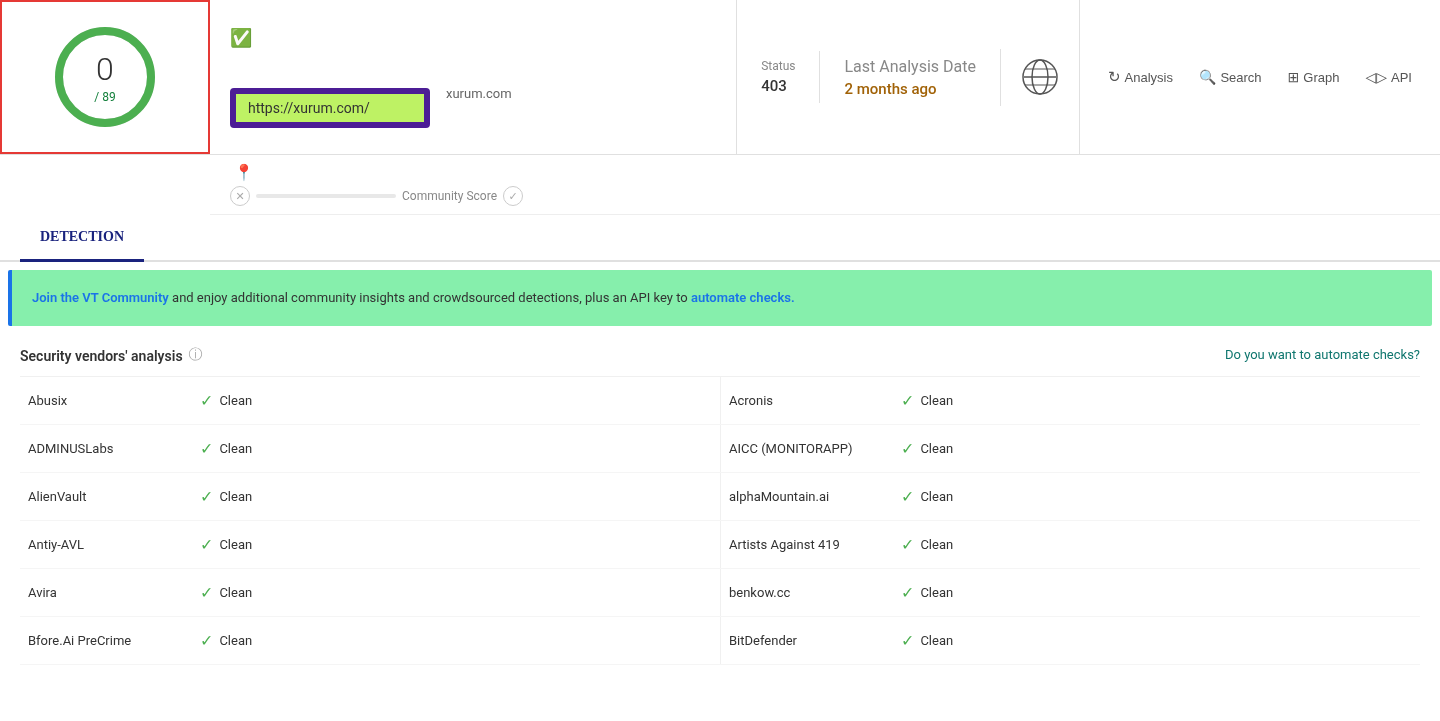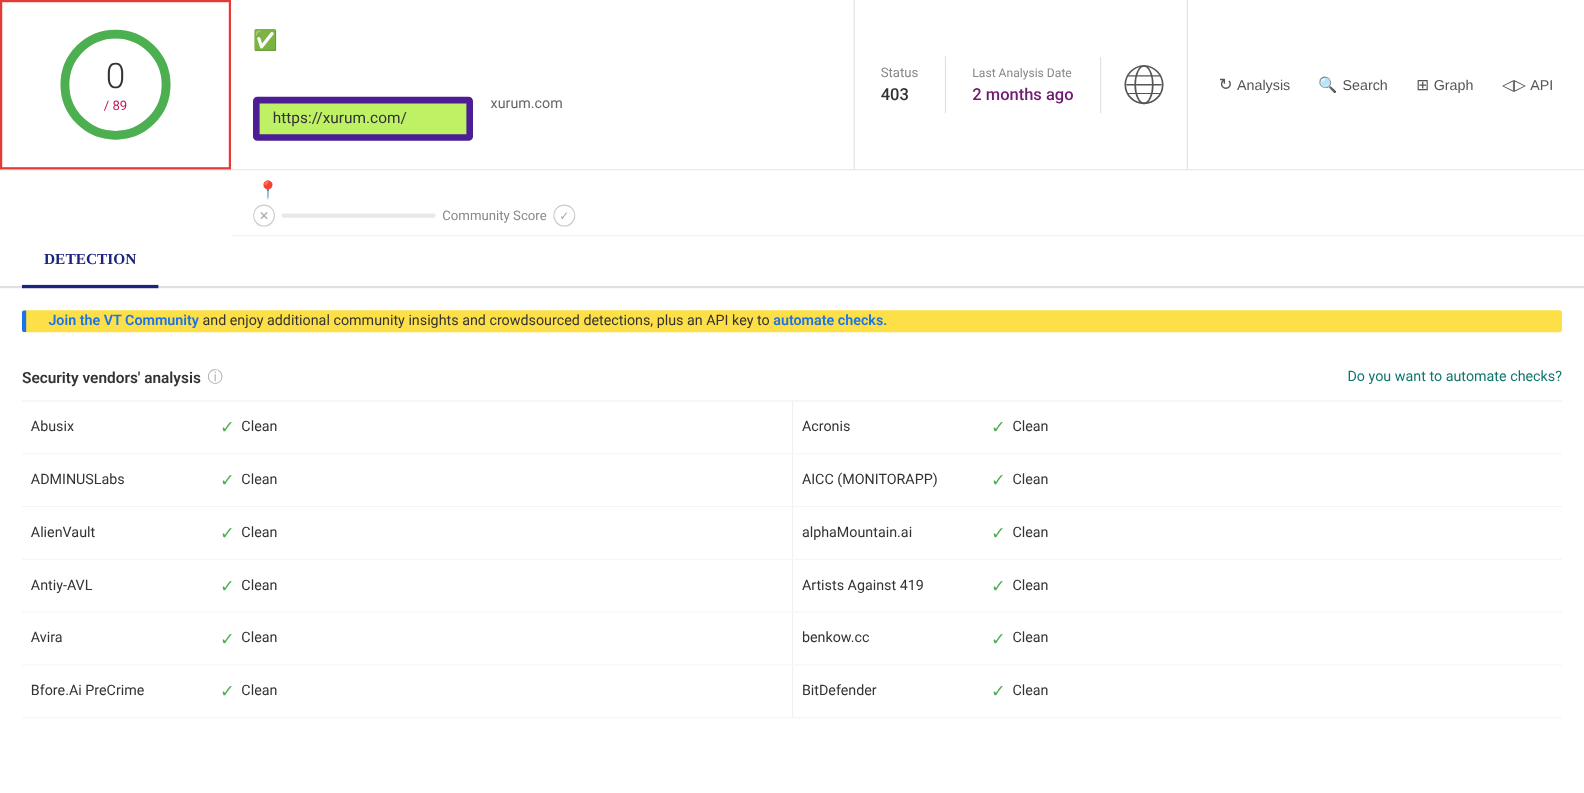--- a/index.html
+++ b/index.html
@@ -6,35 +6,35 @@
     body { font-family: -apple-system, BlinkMacSystemFont, 'Segoe UI', Roboto, sans-serif; background: #f5f5f5; color: #333; font-size: 14px; }
 
     .main-container { background: #fff; min-height: 100vh; }
 
     .score-box { width: 210px; min-width: 210px; border: 2px solid #e53935; padding: 20px; display: flex; align-items: center; justify-content: center; }
 
     .score-circle-wrap { position: relative; width: 110px; height: 110px; }
     .score-circle-wrap svg { width: 110px; height: 110px; }
     .score-text { position: absolute; top: 50%; left: 50%; transform: translate(-50%, -50%); text-align: center; }
     .score-number { font-size: 32px; font-weight: 300; color: #333; display: block; }
-    .score-denom { font-size: 12px; color: #be185d; }
+    .score-denom { font-size: 12px; color: #15803d; }
 
     .safe-message { display: flex; align-items: center; gap: 8px; color: #2e7d32; font-size: 15px; font-weight: 500; margin-bottom: 12px; }
     .safe-icon { color: #4caf50; font-size: 18px; }
     .url-box { border: 6px solid #4c1d95; border-radius: 4px; padding: 6px 12px; font-size: 14px; color: #333; background: #bef264; min-width: 200px; margin-top: 28px; }
     .url-domain { font-size: 13px; color: #666; margin-left: 4px; }
     .action-btn { display: flex; align-items: center; gap: 4px; padding: 8px 12px; background: none; border: none; cursor: pointer; color: #555; font-size: 13px; border-radius: 4px; }
 
     
     .tabs { display: flex; padding: 0 20px; border-bottom: 2px solid #e0e0e0; background: #fff; font-family: Liberation Serif, serif; }
     .tab { padding: 14px 20px; cursor: pointer; font-size: 14px; font-weight: 600; color: #888; border-bottom: 3px solid transparent; margin-bottom: -2px; }
     .tab.active { color: #1a237e; border-bottom-color: #1a237e; }
 
     
-    .banner { background: #fde047; border-left: 4px solid #1a73e8; padding: 0 20px; margin: 20px; border-radius: 2px; font-size: 13px; color: #333; line-height: 1.5; }
+    .banner { background: #86efac; border-left: 4px solid #1a73e8; padding: 18px 20px; margin: 8px; border-radius: 2px; font-size: 13px; color: #333; line-height: 1.5; }
     .banner a { color: #1a73e8; font-weight: 600; text-decoration: none; }
 
     
     .section { padding: 0 20px; }
     .section-header { display: flex; align-items: center; justify-content: space-between; padding: 12px 0; border-bottom: 1px solid #f0f0f0; }
     .section-title { font-size: 14px; font-weight: 600; color: #333; display: flex; align-items: center; gap: 6px; }
     .info-icon { color: #aaa; font-size: 14px; cursor: pointer; }
     .automate-link { font-size: 13px; color: #0f766e; }
 
     
@@ -77,22 +77,22 @@
         <span class="url-domain">xurum.com</span>
       </div>
     </div>
 
     <div style="display:flex; align-items:center; border-left:1px solid #e0e0e0;">
       <div style="padding:8px 24px; border-right:1px solid #e0e0e0;">
         <div style="font-size:12px; color:#888; margin-bottom:4px;">Status</div>
         <div style="font-size:15px; color:#333; font-weight:500;">403</div>
       </div>
       <div style="padding:8px 24px; border-right:1px solid #e0e0e0;">
-        <div style="font-size:11px; color:#888; margin-bottom:4px;">Last Analysis Date</div>
-        <div style="font-size:15px; color:#701a75; font-weight:500;">2 months ago</div>
+        <div style="font-size:16px; color:#888; margin-bottom:4px;">Last Analysis Date</div>
+        <div style="font-size:15px; color:#a16207; font-weight:500;">2 months ago</div>
       </div>
 
       <div style="padding:8px 20px; display:flex; align-items:center;">
         <svg width="38" height="38" viewBox="0 0 38 38" fill="none">
           <circle cx="19" cy="19" r="17" stroke="#555" stroke-width="1.5" fill="none"></circle>
           <ellipse cx="19" cy="19" rx="8" ry="17" stroke="#555" stroke-width="1.5" fill="none"></ellipse>
           <line x1="3" y1="19" x2="35" y2="19" stroke="#555" stroke-width="1.5"></line>
           <line x1="4" y1="11" x2="34" y2="11" stroke="#555" stroke-width="1"></line>
           <line x1="4" y1="27" x2="34" y2="27" stroke="#555" stroke-width="1"></line>
         </svg>

